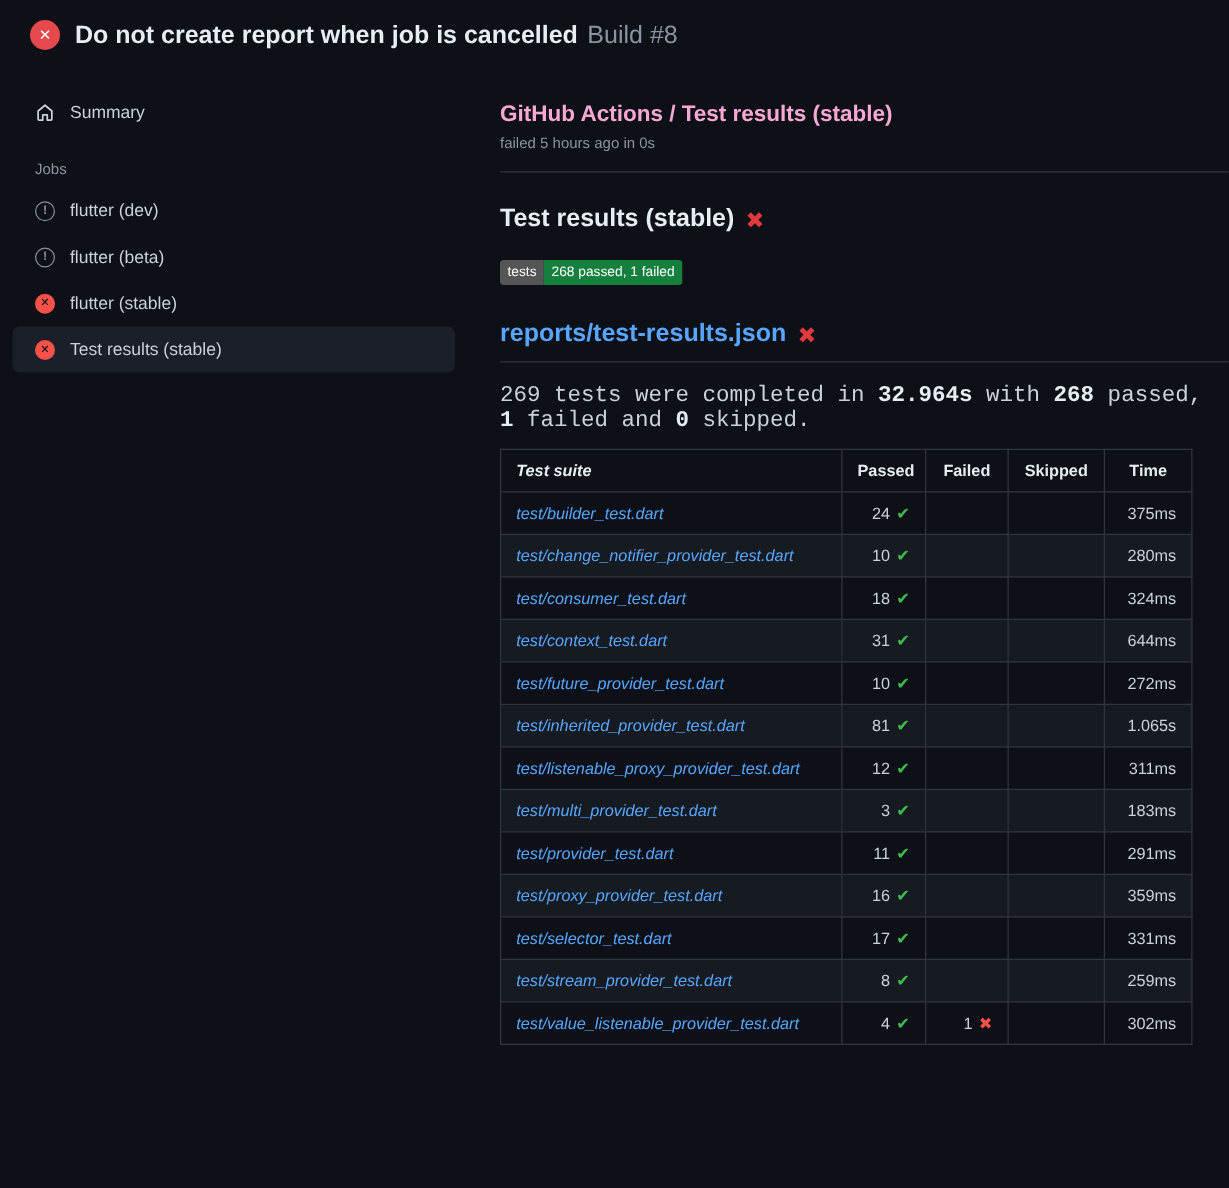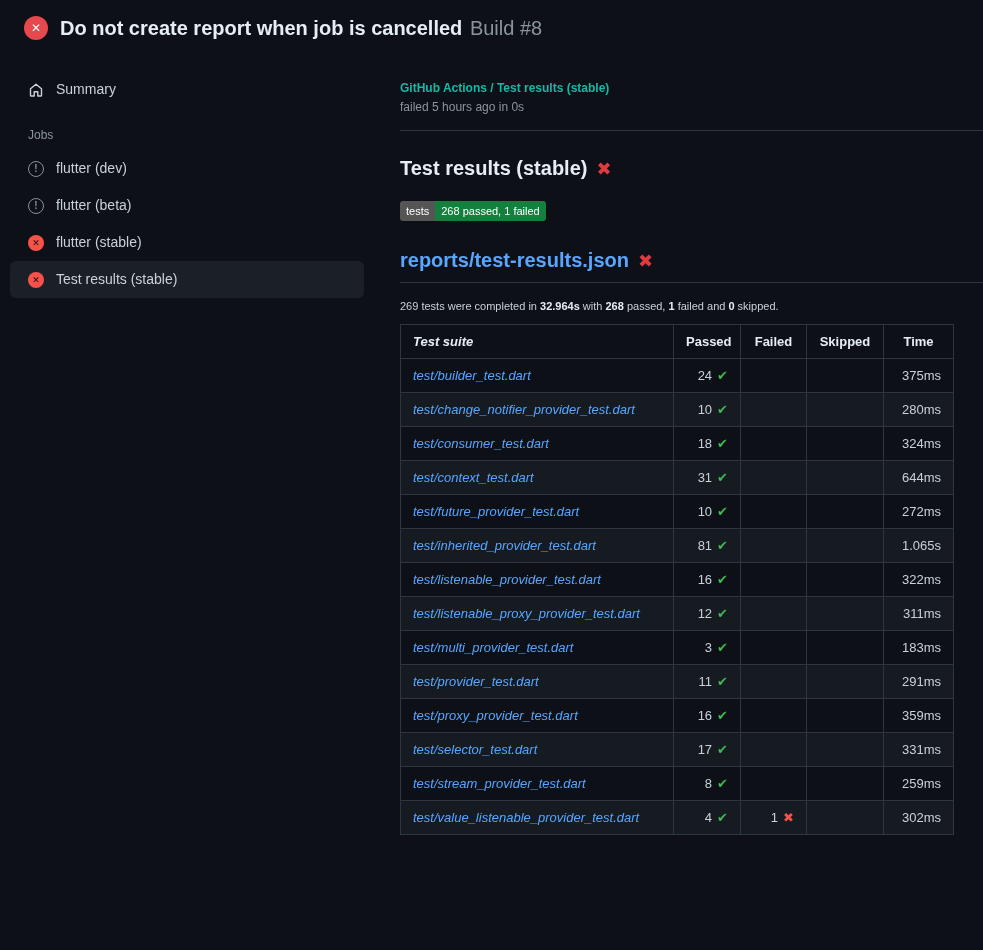--- a/index.html
+++ b/index.html
@@ -62,21 +62,21 @@
     font-size: 10px;
   }
   .job-status.failed {
     background: #f85149;
     color: #0d1117;
     font-size: 9px;
   }
 
   
   .content { flex: 1; padding: 28px 0 0 24px; min-width: 0; }
-  .breadcrumb { font-weight: 700; color: #14b8a6; font-size: 12px; }
+  .breadcrumb { font-weight: 700; color: #f9a8d4; font-size: 18px; }
   .run-meta { color: #8b949e; font-size: 12px; margin-top: 5px; }
   .divider { border: none; border-top: 1px solid #30363d; margin-top: 16px; }
 
   .section-heading {
     margin-top: 26px;
     font-size: 20px; font-weight: 700; color: #e6edf3;
     display: flex; align-items: center; gap: 9px;
   }
   .cross-mark { color: #e0393e; font-size: 18px; font-weight: bold; line-height: 1; }
 
@@ -94,21 +94,21 @@
 
   .report-heading {
     margin-top: 28px;
     padding-bottom: 10px;
     border-bottom: 1px solid #30363d;
     font-size: 20px; font-weight: 700;
     display: flex; align-items: center; gap: 9px;
   }
   .report-link { color: #58a6ff; text-decoration: none; }
 
-  .summary-line { margin-top: 17px; font-size: 11px; color: #c9d1d9; }
+  .summary-line { margin-top: 17px; font-size: 18px; color: #c9d1d9; font-family: Liberation Mono, monospace; }
   .summary-line strong { color: #e6edf3; font-weight: 700; }
 
   
   .results-table {
     margin-top: 12px;
     border-collapse: collapse;
     table-layout: fixed;
     width: 553px;
     font-size: 13px;
   }
@@ -245,27 +245,20 @@
               <td class="time-cell">272ms</td>
             </tr>
             <tr>
               <td class="suite-cell"><a href="#" class="suite-link">test/inherited_provider_test.dart</a></td>
               <td class="num-cell"><span>81</span><span class="check-icon">✔</span></td>
               <td class="num-cell"></td>
               <td class="num-cell"></td>
               <td class="time-cell">1.065s</td>
             </tr>
             <tr>
-              <td class="suite-cell"><a href="#" class="suite-link">test/listenable_provider_test.dart</a></td>
-              <td class="num-cell"><span>16</span><span class="check-icon">✔</span></td>
-              <td class="num-cell"></td>
-              <td class="num-cell"></td>
-              <td class="time-cell">322ms</td>
-            </tr>
-            <tr>
               <td class="suite-cell"><a href="#" class="suite-link">test/listenable_proxy_provider_test.dart</a></td>
               <td class="num-cell"><span>12</span><span class="check-icon">✔</span></td>
               <td class="num-cell"></td>
               <td class="num-cell"></td>
               <td class="time-cell">311ms</td>
             </tr>
             <tr>
               <td class="suite-cell"><a href="#" class="suite-link">test/multi_provider_test.dart</a></td>
               <td class="num-cell"><span>3</span><span class="check-icon">✔</span></td>
               <td class="num-cell"></td>

